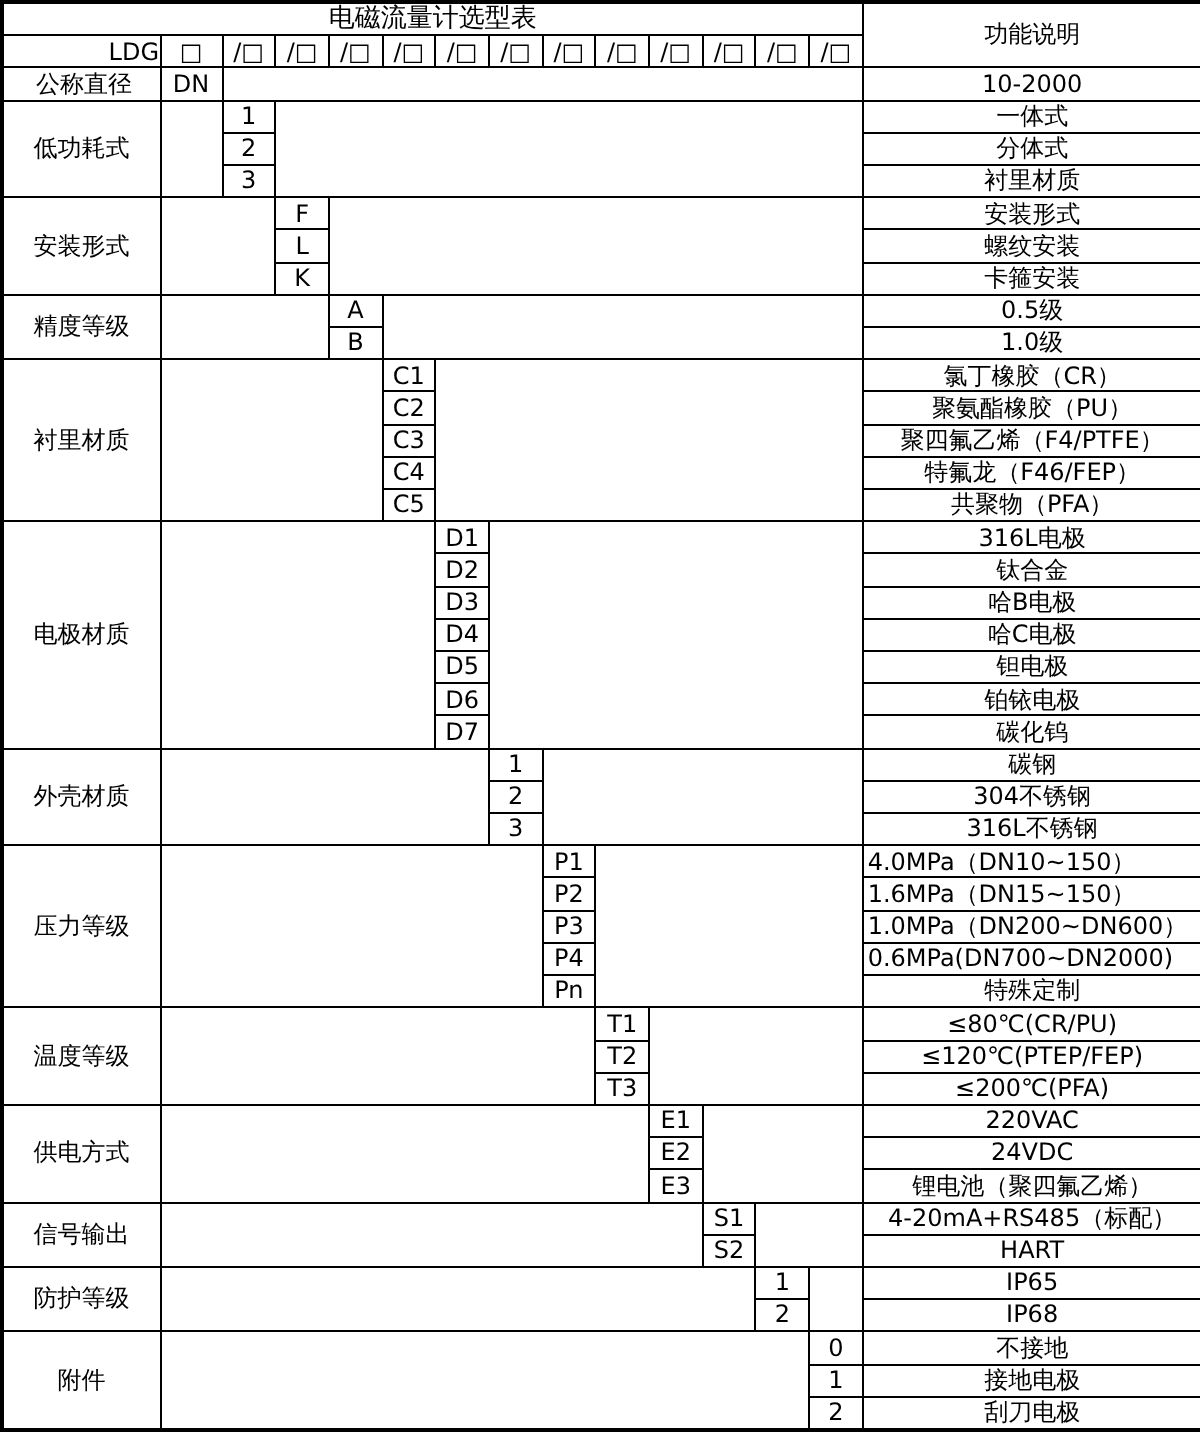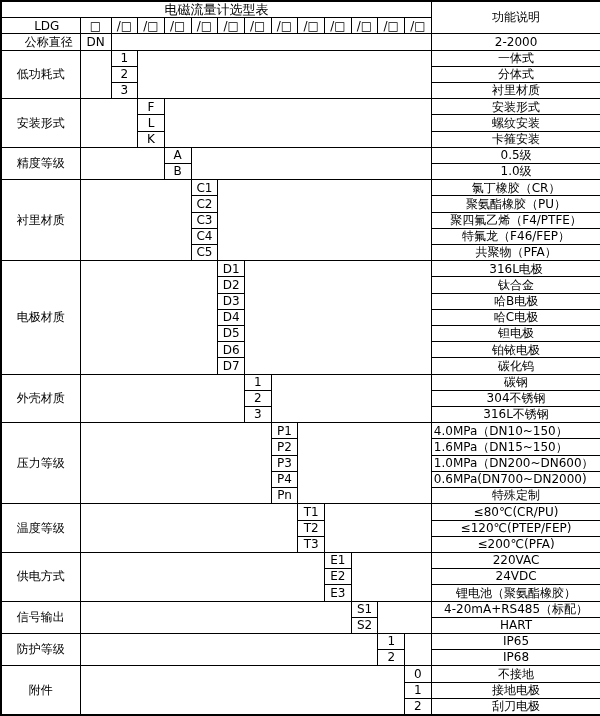--- a/index.html
+++ b/index.html
@@ -14,22 +14,22 @@
   td{
     border:1px solid #000;
     text-align:center;
     vertical-align:middle;
     padding:0;height:15px;
     line-height:1.05;
     white-space:nowrap;
     overflow:hidden;
   }
   td.title{font-size:13px;margin-top:33px;}
-  td.ldg{text-align:center;padding-left:12px;}
-  td.lblleft{text-align:center;padding-left:16px;margin-top:30px;}
+  td.ldg{text-align:right;padding-left:12px;}
+  td.lblleft{text-align:left;padding-left:16px;margin-top:30px;}
   td.left{text-align:left;padding-left:2px;}
   td.gap{border:1px solid #000;}
 </style>
 </head>
 <body>
 
 <table class="sel">
 <colgroup>
   <col style="width:79px">
       <col style="width:31px">
@@ -68,21 +68,21 @@
   <td>/□</td>
   <td>/□</td>
   <td>/□</td>
   <td>/□</td>
 </tr>
 
 <tr>
   <td class="lblleft">公称直径</td>
   <td>DN</td>
   <td class="gap" colspan="12"></td>
-  <td>2-2000</td>
+  <td>10-2000</td>
 </tr>
 
 <tr>
   <td rowspan="3">低功耗式</td>
   <td rowspan="3" colspan="1" class="gap"></td>
   <td>1</td>
   <td rowspan="3" colspan="11" class="gap"></td>
   <td>一体式</td>
 </tr>
 <tr>
@@ -240,21 +240,21 @@
   <td>E1</td>
   <td rowspan="3" colspan="3" class="gap"></td>
   <td>220VAC</td>
 </tr>
 <tr>
         <td>E2</td>
         <td>24VDC</td>
       </tr>
 <tr>
         <td>E3</td>
-        <td>锂电池（聚氨酯橡胶）</td>
+        <td>锂电池（聚四氟乙烯）</td>
       </tr>
 
 <tr>
   <td rowspan="2">信号输出</td>
   <td rowspan="2" colspan="10" class="gap"></td>
   <td>S1</td>
   <td rowspan="2" colspan="2" class="gap"></td>
   <td>4-20mA+RS485（标配）</td>
 </tr>
 <tr>

